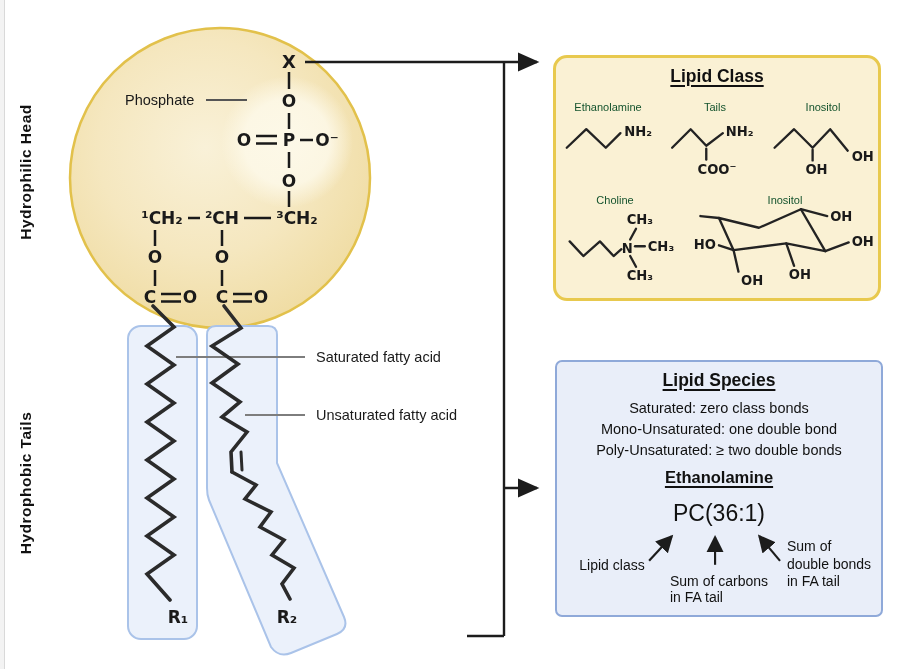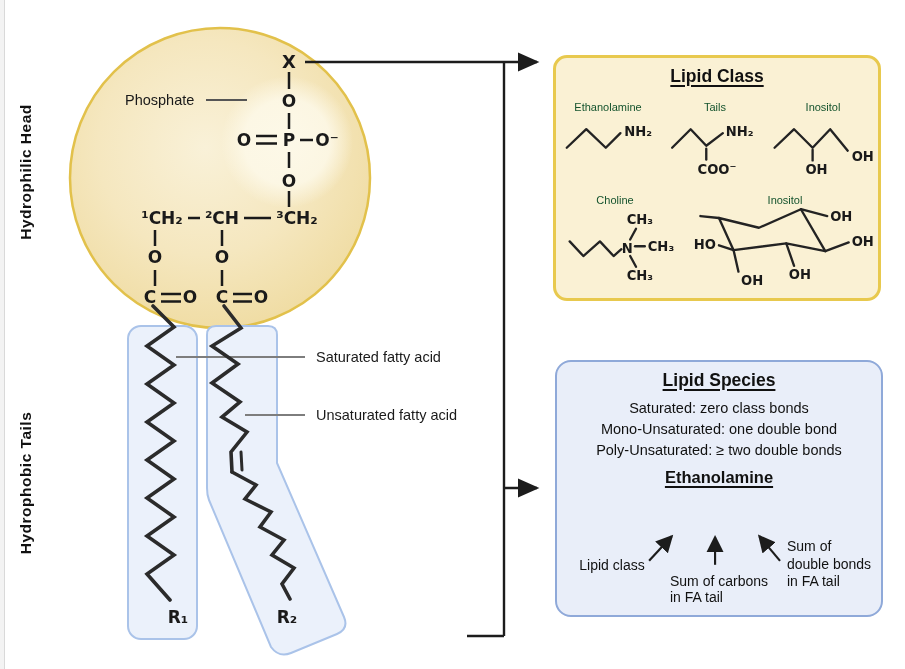--- a/index.html
+++ b/index.html
@@ -14,21 +14,21 @@
   .main-svg{width:905px;height:669px;}
   svg text{font-family:"DejaVu Sans","Liberation Sans",sans-serif;fill:#1a1a1a;}
   text.chem{font-size:17px;font-weight:600;}
   text.chem-sm{font-size:13.5px;font-weight:600;}
   text.callout{font-size:14.5px;font-weight:400;font-family:"Liberation Sans",sans-serif;}
   text.xgroup{font-size:18px;font-weight:700;}
   .box{position:absolute;box-sizing:border-box;}
   .class-box{left:553px;top:55px;width:328px;height:246px;background:#faf1d4;
              border:3px solid #e8c94e;border-radius:14px;}
   .species-box{left:555px;top:360px;width:328px;height:257px;background:#e9eef9;
-               border:2.5px solid #8fa9d9;border-radius:16px;}
+               border:2.5px solid #8fa9d9;border-radius:7px;}
   .box-title{position:absolute;left:50%;transform:translateX(-50%);top:8px;white-space:nowrap;
              font-size:17.5px;font-weight:bold;text-decoration:underline;
              text-underline-offset:3px;text-decoration-thickness:1.5px;color:#111;}
   .struct-label{position:absolute;transform:translate(-50%,-50%);white-space:nowrap;
                 font-size:11px;color:#14532d;text-align:center;}
   .box-svg{width:100%;height:100%;left:0;top:0;}
   .sp-line{position:absolute;left:50%;transform:translateX(-50%);white-space:nowrap;
            font-size:14.5px;line-height:16px;color:#111;}
   .sp-sub{position:absolute;left:50%;transform:translateX(-50%);top:106px;white-space:nowrap;
           font-size:16.5px;font-weight:bold;text-decoration:underline;
@@ -189,20 +189,21 @@
       </g>
     </svg>
   </div>
 
   <div class="box species-box">
     <div class="box-title">Lipid Species</div>
     <div class="sp-line" style="top:38px">Saturated: zero class bonds</div>
     <div class="sp-line" style="top:59px">Mono-Unsaturated: one double bond</div>
     <div class="sp-line" style="top:80px">Poly-Unsaturated: ≥ two double bonds</div>
     <div class="sp-sub">Ethanolamine</div>
+    <div class="sp-example">PC(36:1)</div>
 
     <svg class="box-svg" viewBox="0 0 328 257">
       <g stroke="#1c1c1c" stroke-width="2.2" fill="none">
         <line x1="93" y1="202" x2="116" y2="177" marker-end="url(#ah2)"></line>
         <line x1="160" y1="206" x2="160" y2="178" marker-end="url(#ah2)"></line>
         <line x1="226" y1="202" x2="205" y2="177" marker-end="url(#ah2)"></line>
       </g>
       <defs>
         <marker id="ah2" markerWidth="9" markerHeight="8" refX="7" refY="4" orient="auto">
           <path d="M0,0 L8,4 L0,8 Z" fill="#1c1c1c"></path>

